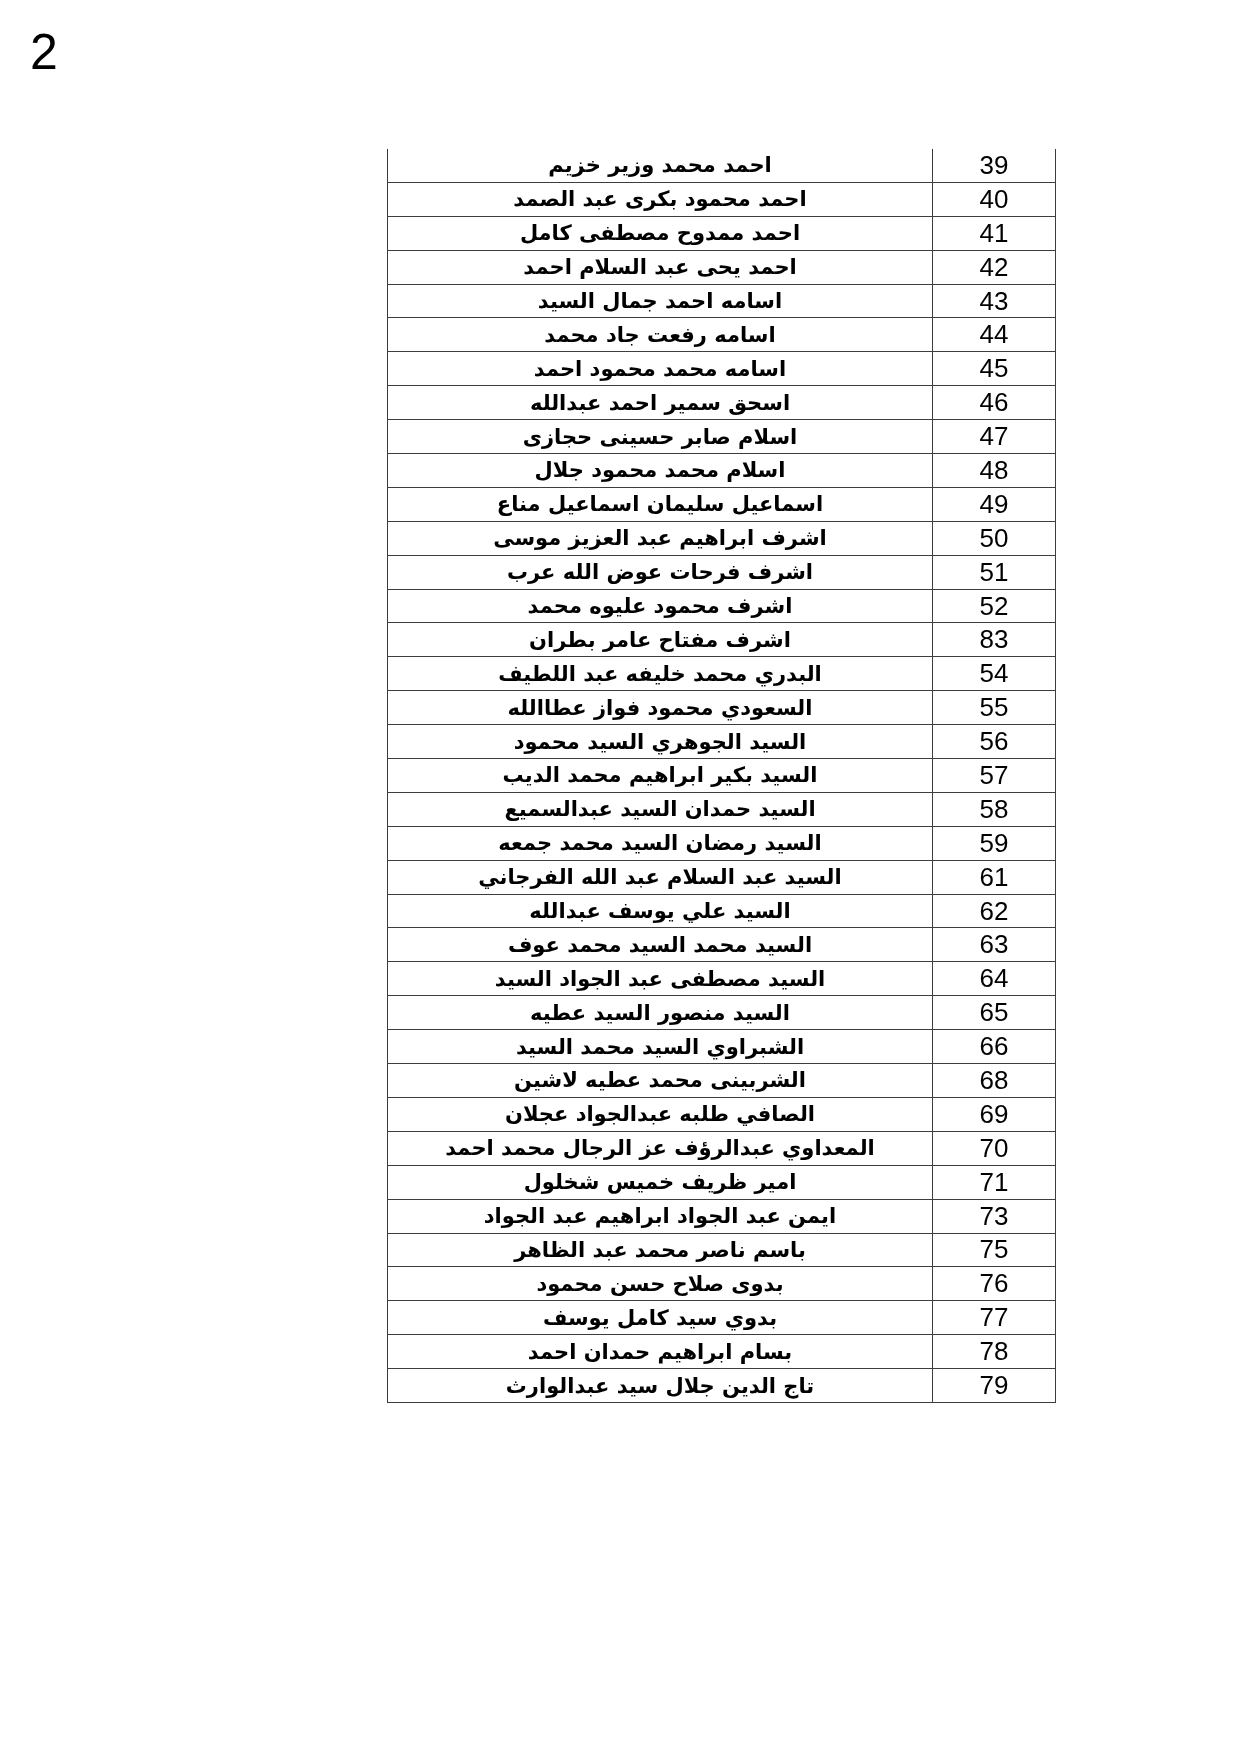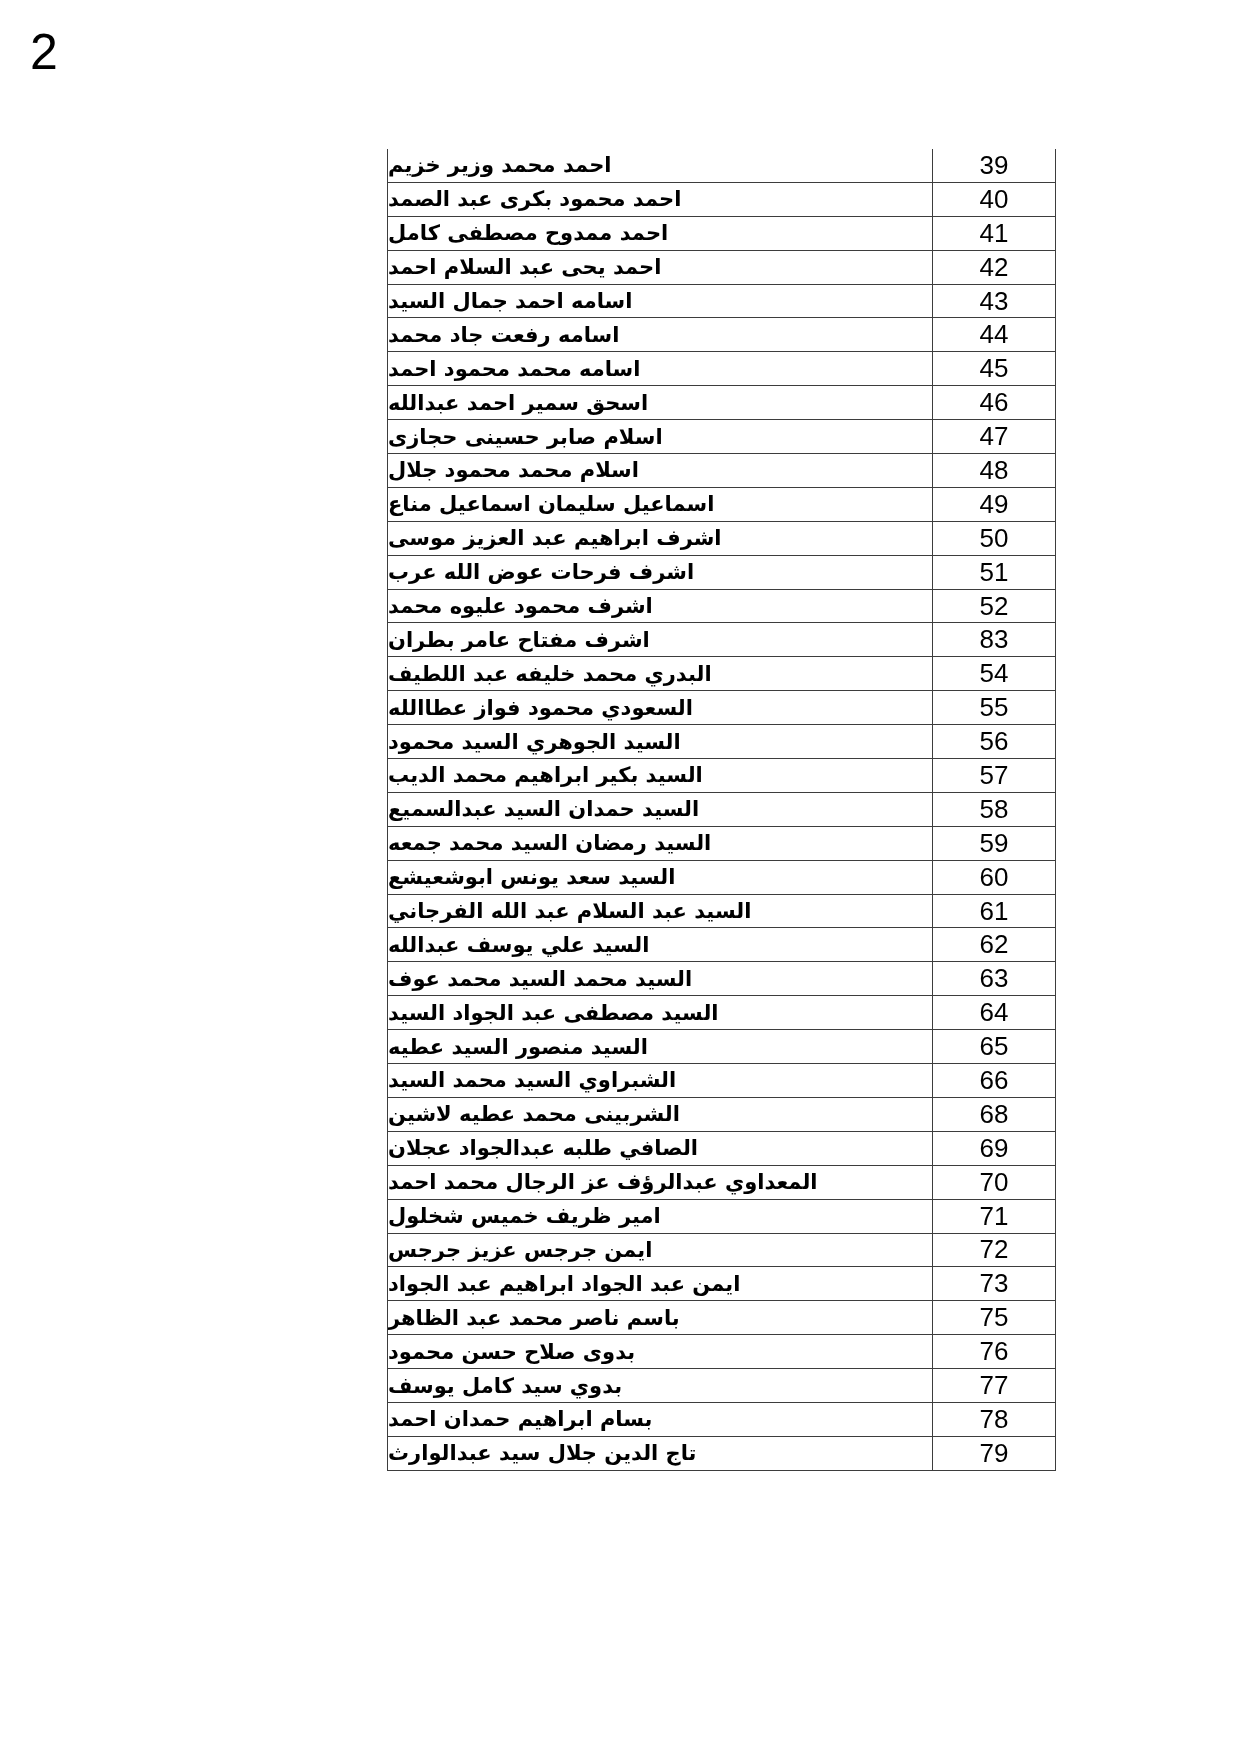--- a/index.html
+++ b/index.html
@@ -42,21 +42,21 @@
     height: 32.9px;
     padding: 0;
     vertical-align: middle;
     overflow: hidden;
     white-space: nowrap;
   }
   
   table.names-table tr:first-child td { border-top: none; }
   td.name-cell {
     direction: rtl;
-    text-align: left;
+    text-align: center;
     padding-right: 9px;
     font-family: "DejaVu Sans", sans-serif;
     font-weight: 700;
     font-size: 21px;
   }
   td.serial-cell {
     text-align: center;
     font-family: "Liberation Sans", sans-serif;
     font-weight: 400;
     font-size: 26px;
@@ -153,24 +153,20 @@
         </tr>
         <tr>
           <td class="name-cell" dir="rtl">السيد حمدان السيد عبدالسميع</td>
           <td class="serial-cell">58</td>
         </tr>
         <tr>
           <td class="name-cell" dir="rtl">السيد رمضان السيد محمد جمعه</td>
           <td class="serial-cell">59</td>
         </tr>
         <tr>
-          <td class="name-cell" dir="rtl">السيد سعد يونس ابوشعيشع</td>
-          <td class="serial-cell">60</td>
-        </tr>
-        <tr>
           <td class="name-cell" dir="rtl">السيد عبد السلام عبد الله الفرجاني</td>
           <td class="serial-cell">61</td>
         </tr>
         <tr>
           <td class="name-cell" dir="rtl">السيد علي يوسف عبدالله</td>
           <td class="serial-cell">62</td>
         </tr>
         <tr>
           <td class="name-cell" dir="rtl">السيد محمد السيد محمد عوف</td>
           <td class="serial-cell">63</td>
@@ -197,24 +193,20 @@
         </tr>
         <tr>
           <td class="name-cell" dir="rtl">المعداوي عبدالرؤف عز الرجال محمد احمد</td>
           <td class="serial-cell">70</td>
         </tr>
         <tr>
           <td class="name-cell" dir="rtl">امير ظريف خميس شخلول</td>
           <td class="serial-cell">71</td>
         </tr>
         <tr>
-          <td class="name-cell" dir="rtl">ايمن جرجس عزيز جرجس</td>
-          <td class="serial-cell">72</td>
-        </tr>
-        <tr>
           <td class="name-cell" dir="rtl">ايمن عبد الجواد ابراهيم عبد الجواد</td>
           <td class="serial-cell">73</td>
         </tr>
         <tr>
           <td class="name-cell" dir="rtl">باسم ناصر محمد عبد الظاهر</td>
           <td class="serial-cell">75</td>
         </tr>
         <tr>
           <td class="name-cell" dir="rtl">بدوى صلاح حسن محمود</td>
           <td class="serial-cell">76</td>

